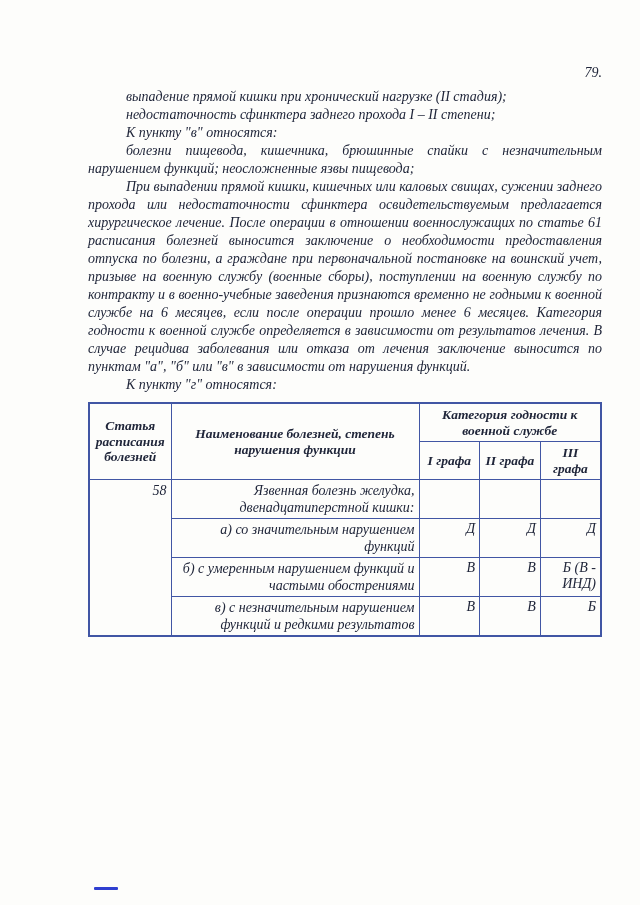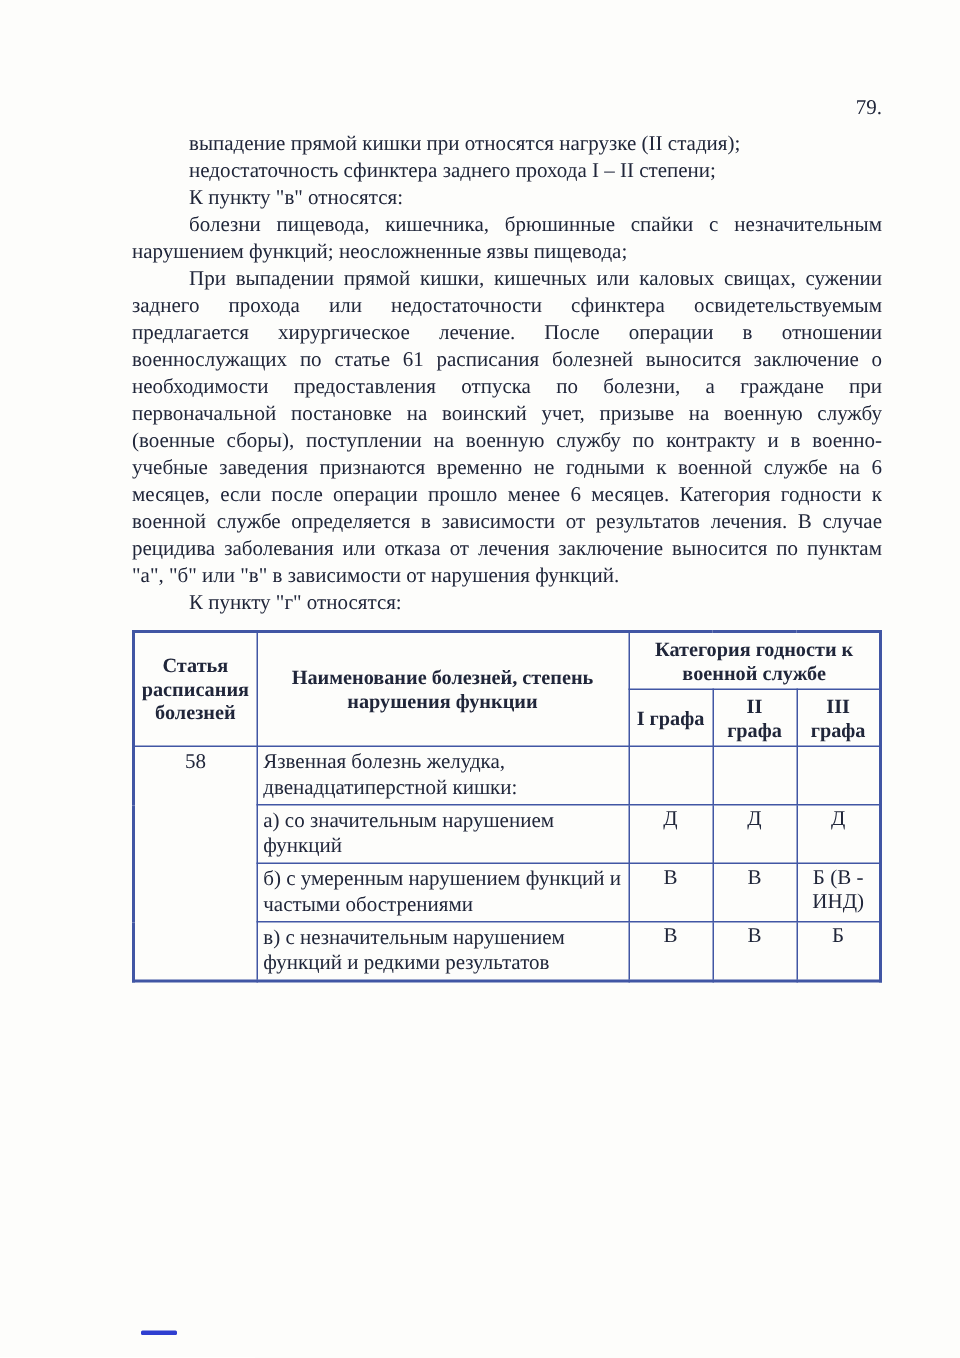--- a/index.html
+++ b/index.html
@@ -6,22 +6,23 @@
   html, body { background: #ffffff; }
   body {
     width: 640px; height: 905px;
     font-family: "Liberation Serif", serif;
     color: #20263a;
   }
   .page {
     position: relative;
     width: 640px; height: 905px;
     background: #fdfdfb;
-    padding: 64px 52px 0 88px;
+    padding: 64px 38px 0 88px;
     overflow: hidden;
+    font-style: italic;
   }
   .page-number {
     text-align: right;
     font-size: 14px;
     line-height: 18px;
     margin-bottom: 6px;
   }
   .content p {
     font-size: 14px;
     line-height: 18px;
@@ -32,20 +33,21 @@
     width: 100%;
     border-collapse: collapse;
     margin-top: 8px;
     table-layout: fixed;
     border-radius: 22px;
   }
   .doc-table th, .doc-table td {
     border: 1px solid #4156a4;
     padding: 2px 4px;
     vertical-align: top;
+    text-align: right;
   }
   .doc-table { border: 2px solid #4156a4; }
   .doc-table th {
     font-weight: bold;
     text-align: center;
     vertical-align: middle;
     font-size: 13.5px;
     line-height: 15.5px;
     padding: 3px 4px;
   }
@@ -89,21 +91,21 @@
   }
 </style>
 </head>
 <body>
 
 <div class="page">
 
   <div class="page-number">79.</div>
 
   <div class="content">
-    <p>выпадение прямой кишки при относятся нагрузке (II стадия);</p>
+    <p>выпадение прямой кишки при хронический нагрузке (II стадия);</p>
     <p>недостаточность сфинктера заднего прохода I – II степени;</p>
     <p>К пункту "в" относятся:</p>
     <p>болезни пищевода, кишечника, брюшинные спайки с незначительным нарушением функций; неосложненные язвы пищевода;</p>
     <p>При выпадении прямой кишки, кишечных или каловых свищах, сужении заднего прохода или недостаточности сфинктера освидетельствуемым предлагается хирургическое лечение. После операции в отношении военнослужащих по статье 61 расписания болезней выносится заключение о необходимости предоставления отпуска по болезни, а граждане при первоначальной постановке на воинский учет, призыве на военную службу (военные сборы), поступлении на военную службу по контракту и в военно-учебные заведения признаются временно не годными к военной службе на 6 месяцев, если после операции прошло менее 6 месяцев. Категория годности к военной службе определяется в зависимости от результатов лечения. В случае рецидива заболевания или отказа от лечения заключение выносится по пунктам "а", "б" или "в" в зависимости от нарушения функций.</p>
     <p>К пункту "г" относятся:</p>
   </div>
 
   <table class="doc-table">
     <thead>
       <tr>

